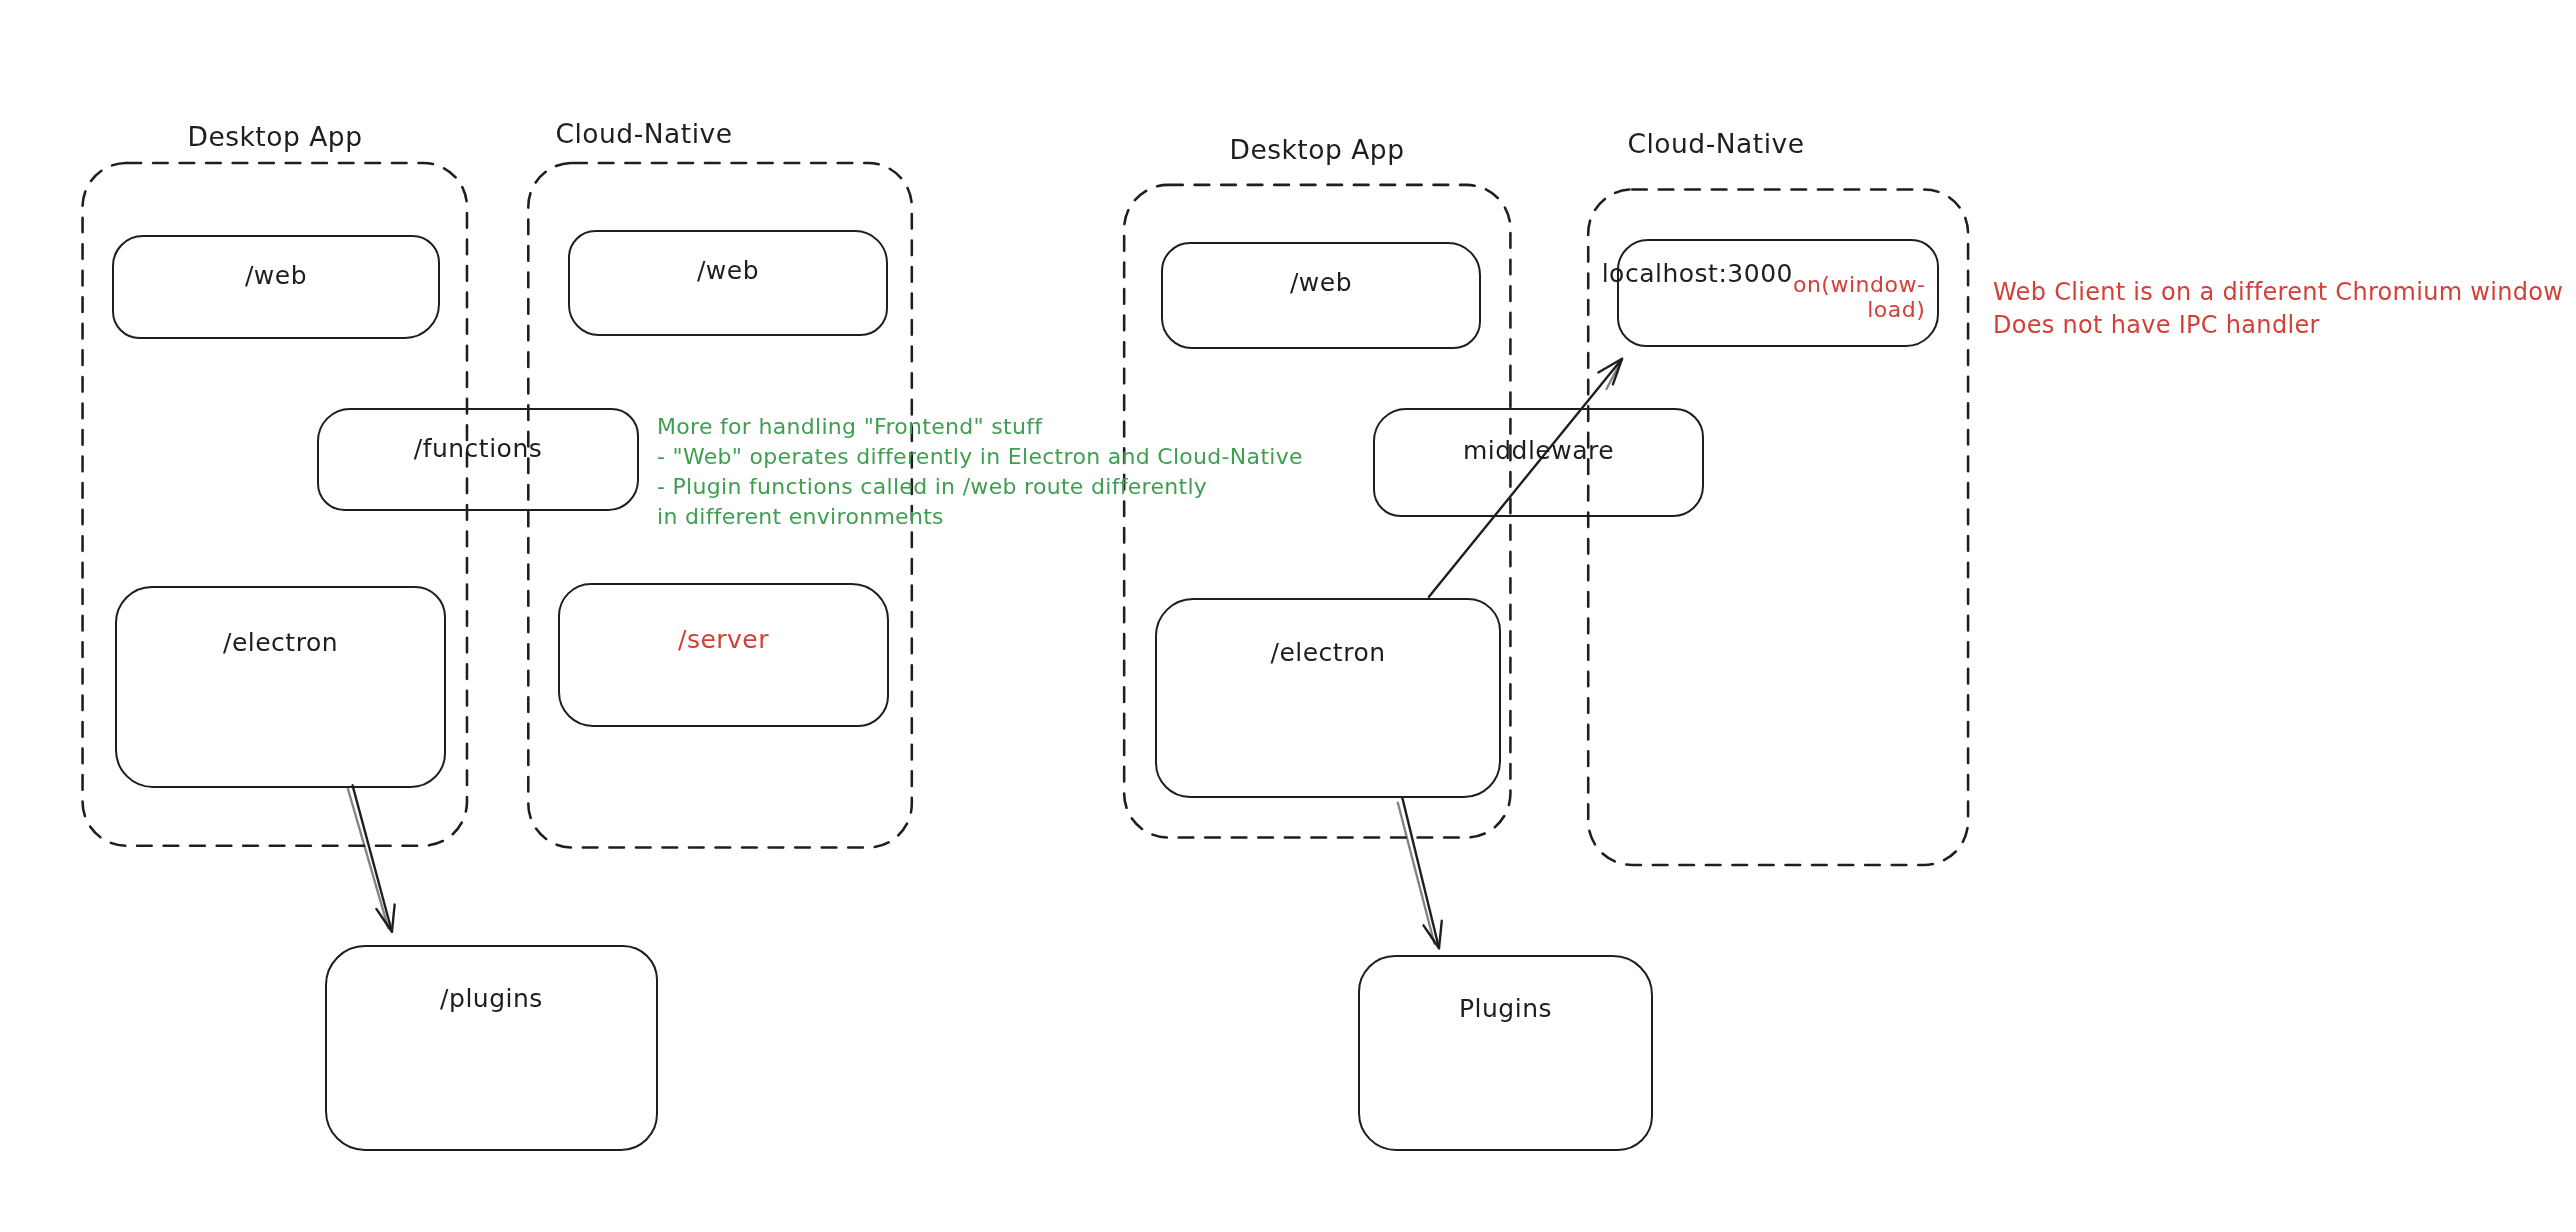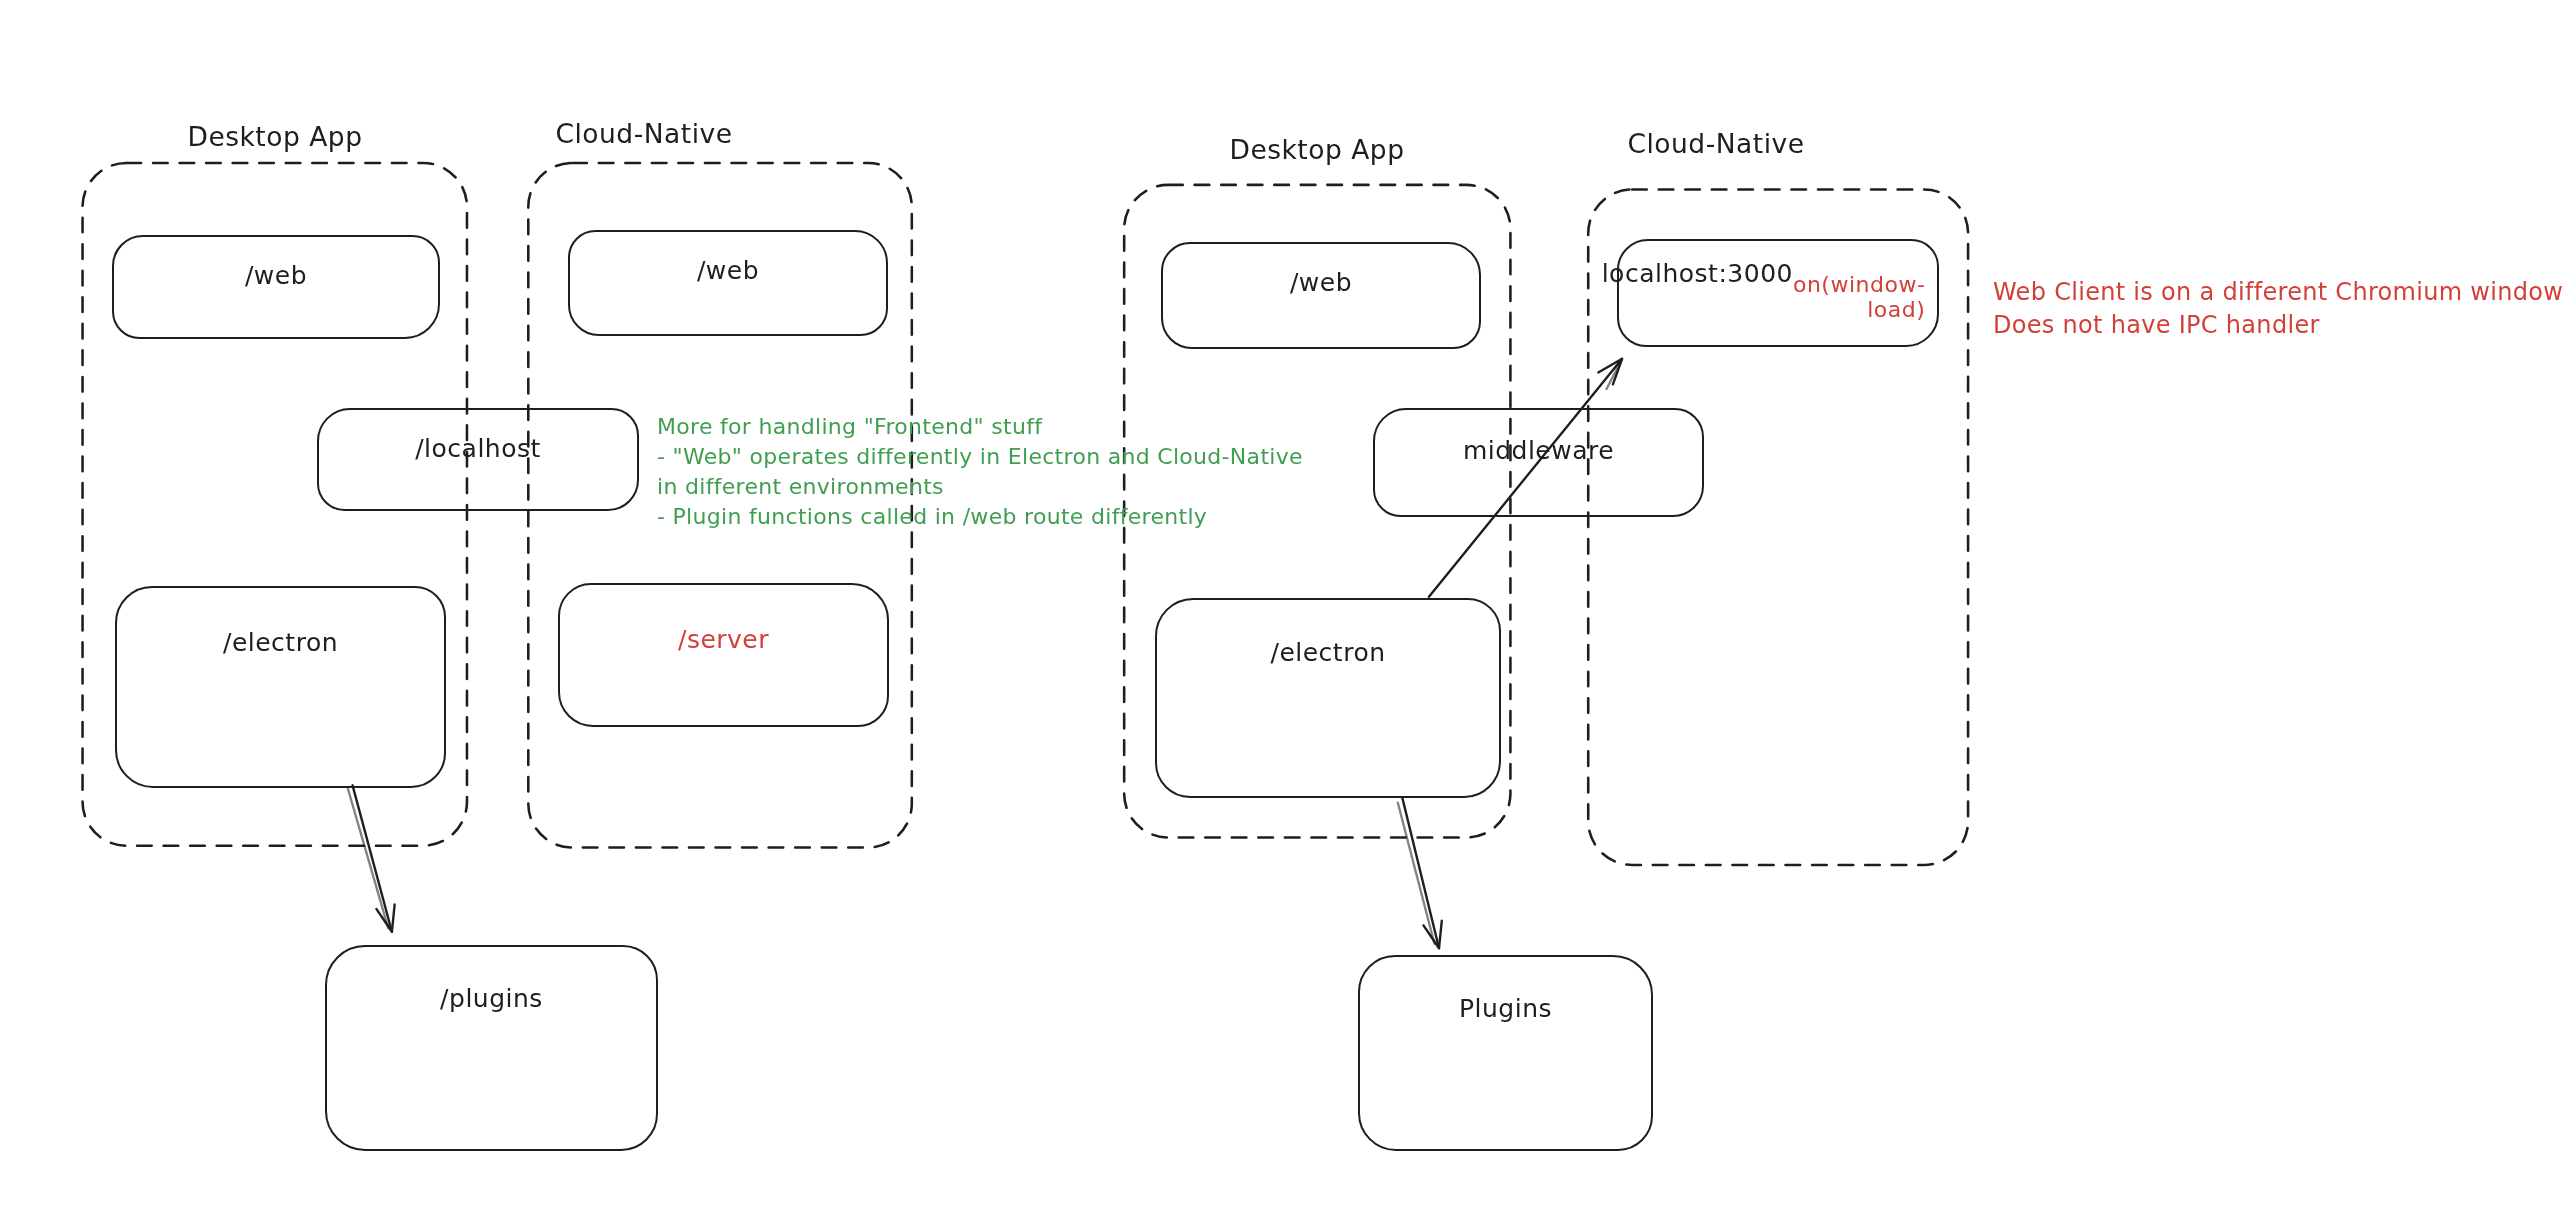--- a/index.html
+++ b/index.html
@@ -117,21 +117,21 @@
 
 <div class="box" style="left:112px; top:235px; width:328px; height:104px; padding-top:24px; border-radius:31px 27.5px 35px 27.5px;">
   <span class="box-label">/web</span>
 </div>
 
 <div class="box" style="left:568px; top:230px; width:320px; height:106px; padding-top:24px; border-radius:27.5px 33px 27.5px 31px;">
   <span class="box-label">/web</span>
 </div>
 
 <div class="box" style="left:317px; top:408px; width:322px; height:103px; padding-top:24px; border-radius:33px 27.5px 31px 27.5px;">
-  <span class="box-label">/localhost</span>
+  <span class="box-label">/functions</span>
 </div>
 
 <div class="box" style="left:115px; top:586px; width:331px; height:202px; padding-top:40px; border-radius:37px 31px 35px 38px;">
   <span class="box-label">/electron</span>
 </div>
 
 <div class="box" style="left:558px; top:583px; width:331px; height:144px; padding-top:40px; border-radius:33px 37px 31px 35px;">
   <span class="box-label red-text">/server</span>
 </div>
 
@@ -160,21 +160,21 @@
   <span class="box-label">/electron</span>
 </div>
 
 <div class="box" style="left:1358px; top:955px; width:295px; height:196px; padding-top:37px; border-radius:37px 40px 35px 38px;">
   <span class="box-label">Plugins</span>
 </div>
 
 <div class="note note-green" style="left:657px; top:412px;">
   <div>More for handling "Frontend" stuff</div>
   <div>- "Web" operates differently in Electron and Cloud-Native</div>
+  <div>- Plugin functions called in /web route differently</div>
   <div>in different environments</div>
-  <div>- Plugin functions called in /web route differently</div>
 </div>
 
 <div class="note note-red" style="left:1993px; top:240px;">
   <div>Web Client is on a different Chromium window</div>
   <div>Does not have IPC handler</div>
 </div>
 
 
 </body></html>

